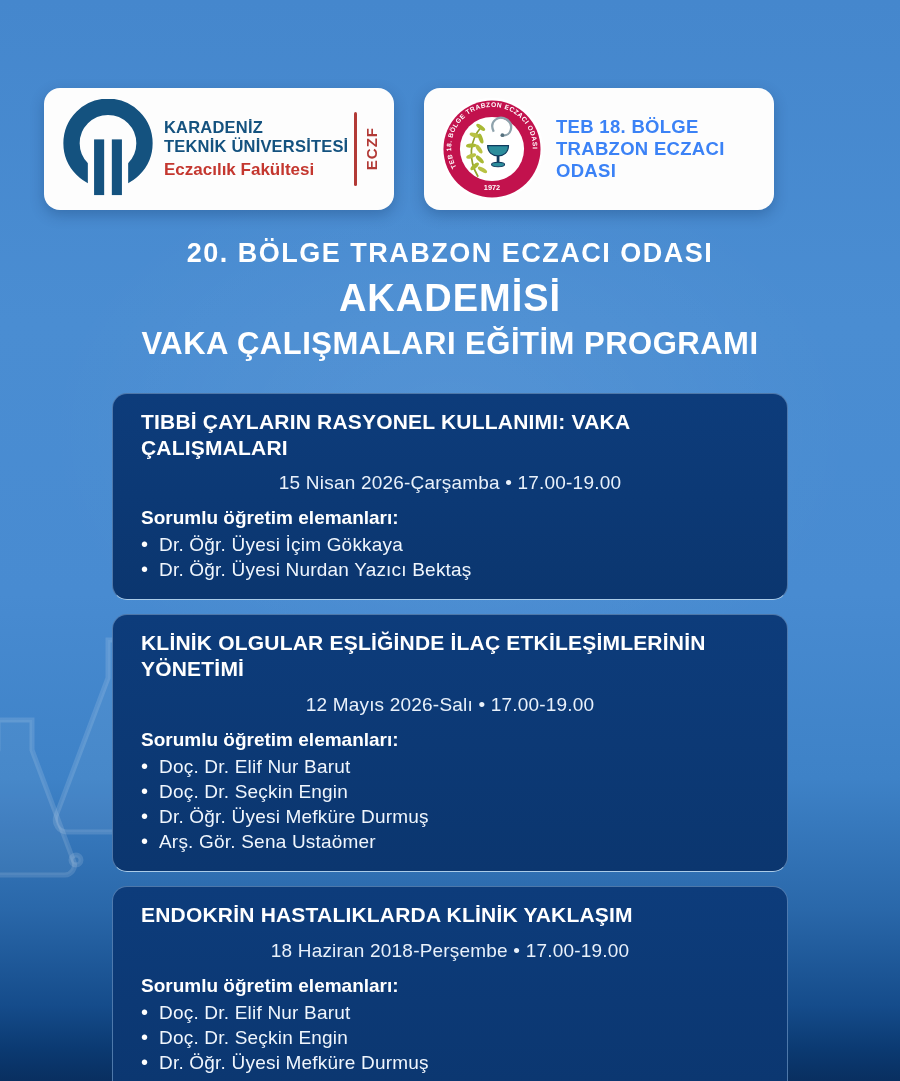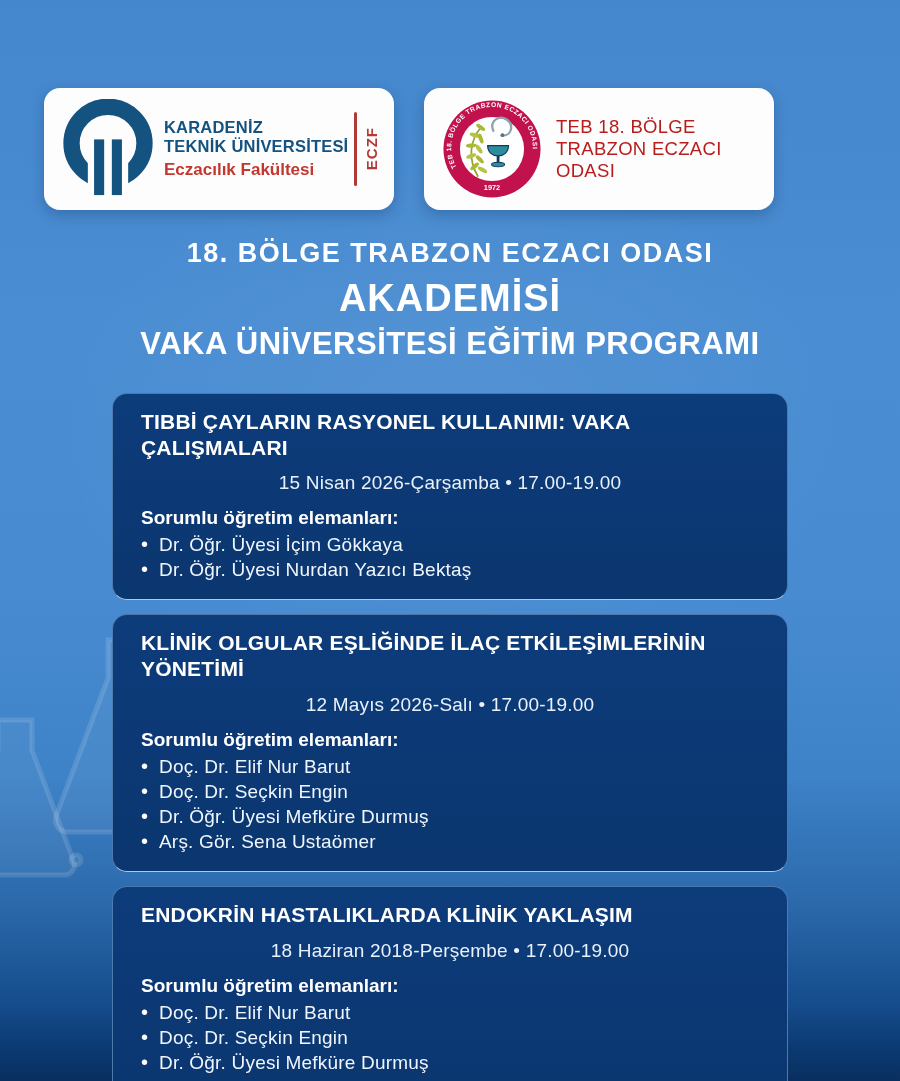--- a/index.html
+++ b/index.html
@@ -26,21 +26,21 @@
   .ktu-text { margin-left:8px; flex:1; }
   .ktu-line { color:#14527f; font-weight:bold; font-size:16.5px; line-height:1.12; letter-spacing:.2px; }
   .ktu-fac { color:#c4372f; font-weight:bold; font-size:17px; margin-top:5px; }
   .eczf-wrap { display:flex; align-items:center; height:80px; }
   .eczf-bar { width:3px; height:74px; background:#b23a36; border-radius:2px; }
   .eczf-label {
     color:#b23a36; font-weight:bold; font-size:15px; letter-spacing:1px;
     writing-mode:vertical-rl; transform:rotate(180deg); margin-left:6px;
   }
   .teb-text { margin-left:12px; }
-  .teb-line { color:#b91c1c; font-weight:400; font-size:18.5px; line-height:1.18; letter-spacing:.3px; }
+  .teb-line { color:#3b82f6; font-weight:700; font-size:18.5px; line-height:1.18; letter-spacing:.3px; }
 
   
   .head-block { position:absolute; top:238px; left:0; width:100%; text-align:center; color:#fff; }
   .kicker  { font-size:27px; font-weight:600; letter-spacing:1.5px; }
   .title   { font-size:38px; font-weight:800; letter-spacing:1px; margin-top:8px; }
   .subtitle{ font-size:31px; font-weight:800; letter-spacing:.5px; margin-top:6px; }
 
   
   .sessions { position:absolute; top:393px; left:112px; width:676px; display:flex; flex-direction:column; gap:14px; }
   .session-card {
@@ -133,23 +133,23 @@
       </svg>
       <div class="teb-text">
         <div class="teb-line">TEB 18. BÖLGE</div>
         <div class="teb-line">TRABZON ECZACI</div>
         <div class="teb-line">ODASI</div>
       </div>
     </div>
   </div>
 
   <div class="head-block">
-    <div class="kicker">18. BÖLGE TRABZON ECZACI ODASI</div>
+    <div class="kicker">20. BÖLGE TRABZON ECZACI ODASI</div>
     <div class="title">AKADEMİSİ</div>
-    <div class="subtitle">VAKA ÜNİVERSİTESİ EĞİTİM PROGRAMI</div>
+    <div class="subtitle">VAKA ÇALIŞMALARI EĞİTİM PROGRAMI</div>
   </div>
 
   <div class="sessions">
 
     <div class="session-card">
       <div class="session-title">TIBBİ ÇAYLARIN RASYONEL KULLANIMI: VAKA ÇALIŞMALARI</div>
       <div class="session-date">15 Nisan 2026-Çarşamba • 17.00-19.00</div>
       <div class="staff-heading">Sorumlu öğretim elemanları:</div>
       <ul class="staff-list">
           <li class="staff-item">Dr. Öğr. Üyesi İçim Gökkaya</li>

